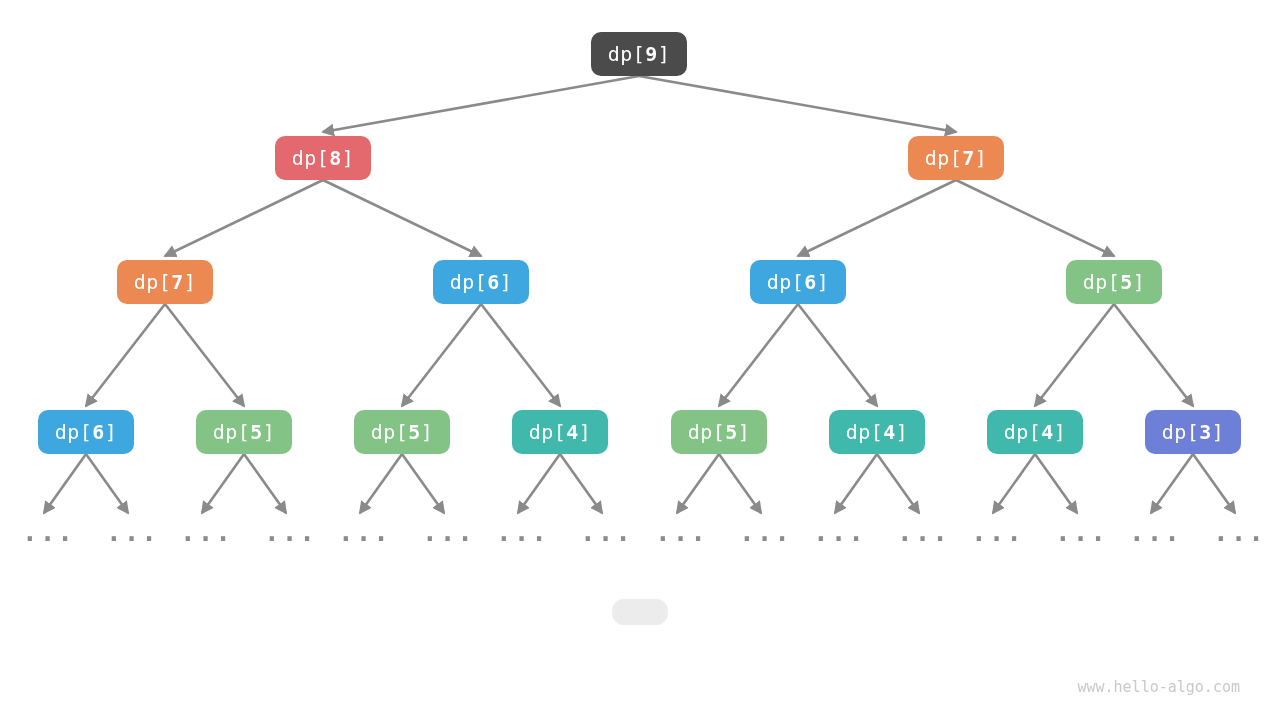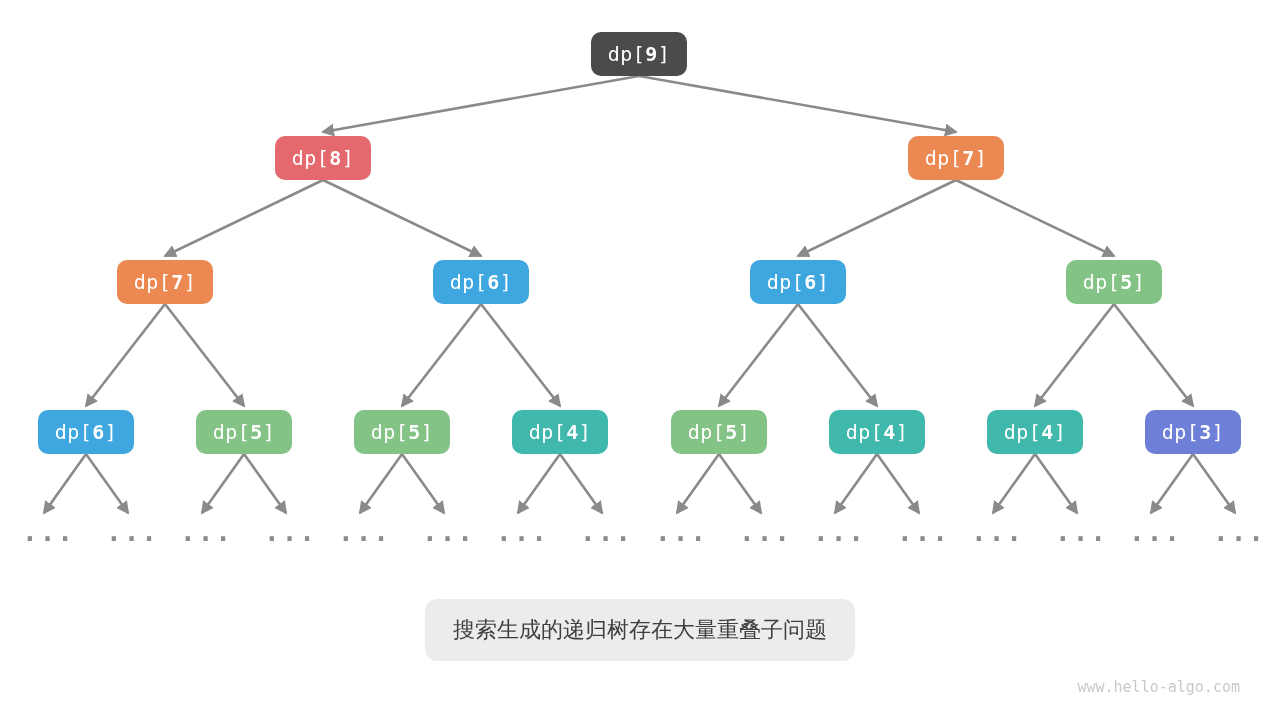--- a/index.html
+++ b/index.html
@@ -209,18 +209,17 @@
       <span class="ellipsis" style="left: 813px; top: 520px;">...</span>
       <span class="ellipsis" style="left: 897px; top: 520px;">...</span>
       <span class="ellipsis" style="left: 971px; top: 520px;">...</span>
       <span class="ellipsis" style="left: 1055px; top: 520px;">...</span>
       <span class="ellipsis" style="left: 1129px; top: 520px;">...</span>
       <span class="ellipsis" style="left: 1213px; top: 520px;">...</span>
     </div>
 
   <div class="caption">
     <div class="caption-box">
-      <div>搜索生成的递归树存在大量重叠子问题</div>
     </div>
   </div>
 
   <div class="watermark">www.hello-algo.com</div>
 </div>
 
 </body></html>

